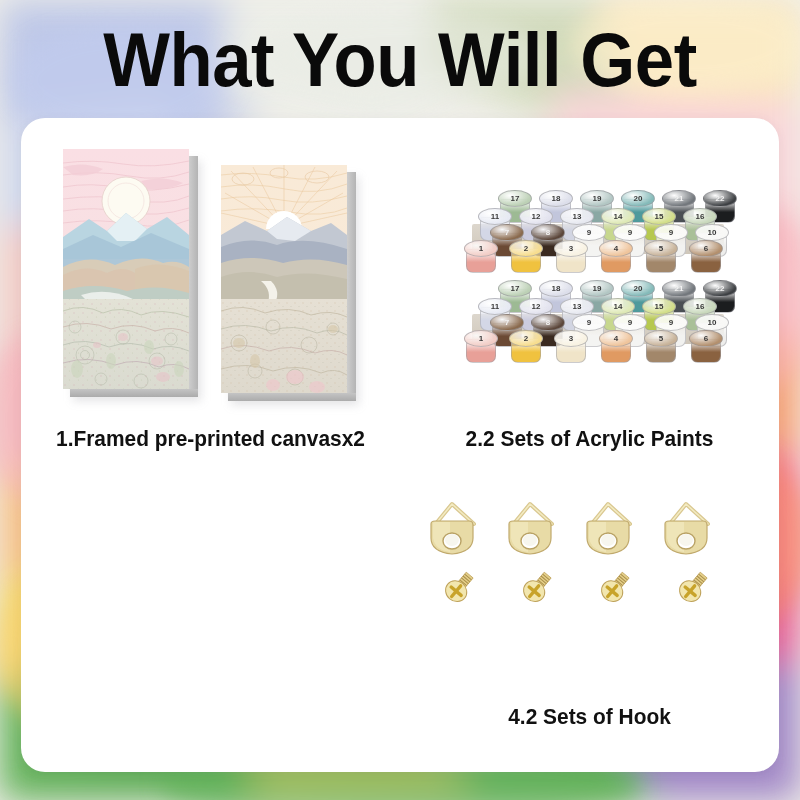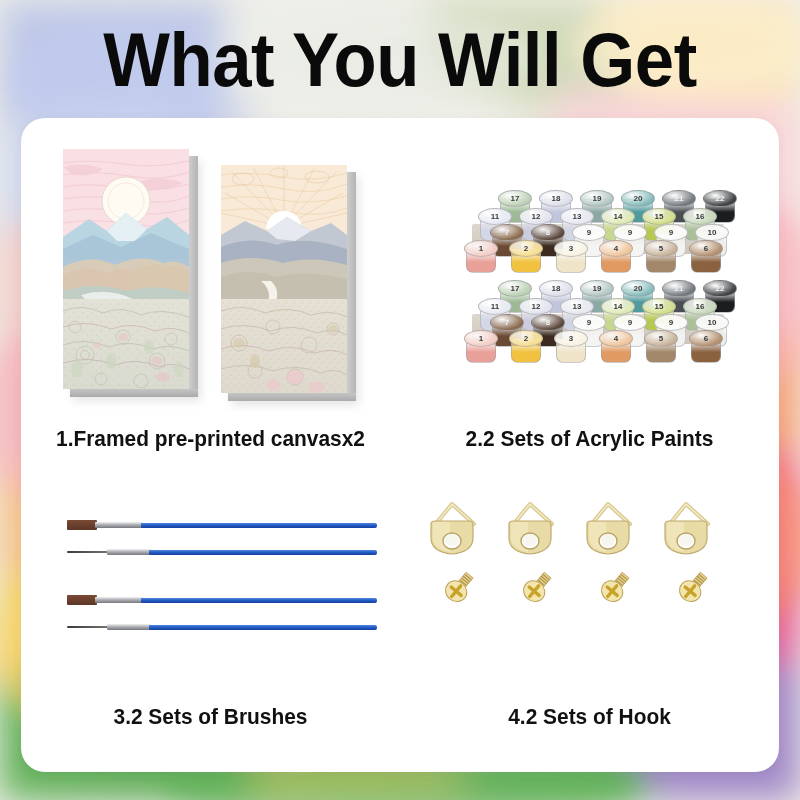--- a/index.html
+++ b/index.html
@@ -630,48 +630,20 @@
           <div class="body" style="background: linear-gradient(rgba(255, 255, 255, 0.55), rgb(138, 98, 64) 55%, rgb(138, 98, 64));"></div>
           <div class="lid" style="background: radial-gradient(at 35% 30%, rgba(255, 255, 255, 0.85), rgb(179, 144, 110) 70%);">
             <span class="num">6</span>
           </div>
         </div>
       </div>
 
     <div class="caption" style="left:0;top:308px;width:379px;">2.2 Sets of Acrylic Paints</div>
   </div>
 
-  <div class="quad" style="left:0;top:360px;width:379px;height:294px;">
-
-    <div class="brush" style="left:46px;top:40px;width:310px;height:14px;">
-      <div class="bristle-flat" style="left:0;top:2px;width:30px;"></div>
-      <div class="ferrule" style="left:28px;top:4px;width:48px;"></div>
-      <div class="handle" style="left:74px;top:5px;width:236px;"></div>
-    </div>
-
-    <div class="brush" style="left:46px;top:68px;width:310px;height:12px;">
-      <div class="bristle-liner" style="left:0;top:5px;width:44px;"></div>
-      <div class="ferrule" style="left:40px;top:3px;width:44px;"></div>
-      <div class="handle" style="left:82px;top:4px;width:228px;"></div>
-    </div>
-
-    <div class="brush" style="left:46px;top:115px;width:310px;height:14px;">
-      <div class="bristle-flat" style="left:0;top:2px;width:30px;"></div>
-      <div class="ferrule" style="left:28px;top:4px;width:48px;"></div>
-      <div class="handle" style="left:74px;top:5px;width:236px;"></div>
-    </div>
-
-    <div class="brush" style="left:46px;top:143px;width:310px;height:12px;">
-      <div class="bristle-liner" style="left:0;top:5px;width:44px;"></div>
-      <div class="ferrule" style="left:40px;top:3px;width:44px;"></div>
-      <div class="handle" style="left:82px;top:4px;width:228px;"></div>
-    </div>
-
-    <div class="caption" style="left:0;top:226px;width:379px;">3.2 Sets of Brushes</div>
-  </div>
 
   <div class="quad" style="left:379px;top:360px;width:379px;height:294px;">
     <div id="hooks-layer" style="position:absolute;inset:0;">
         <div class="hook" style="left: 20px; top: 22px;">
 <svg viewBox="0 0 64 62" width="64" height="62">
   <defs>
     <linearGradient id="br0" x1="0" y1="0" x2="1" y2="1">
       <stop offset="0%" stop-color="#f6efc8"></stop>
       <stop offset="45%" stop-color="#e4d49a"></stop>
       <stop offset="100%" stop-color="#c3ab६8"></stop>

